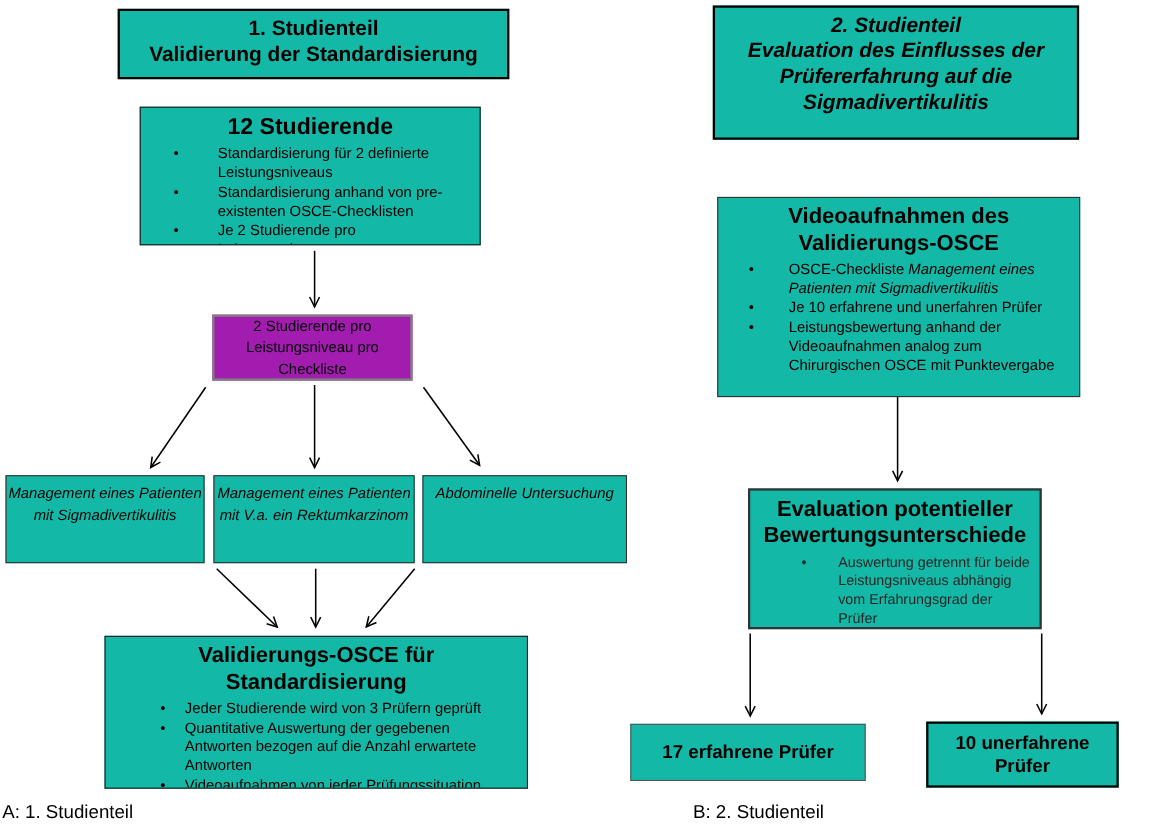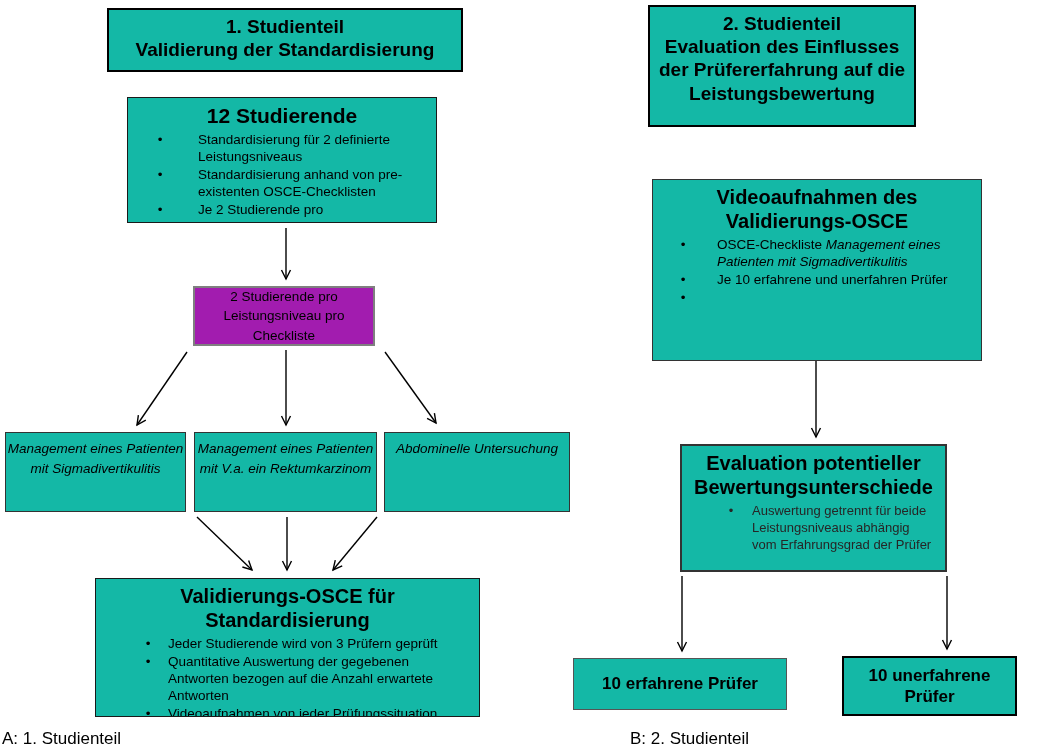--- a/index.html
+++ b/index.html
@@ -14,21 +14,21 @@
   .bullets{margin-top:2px;}
   .bullet{display:flex;align-items:flex-start;font-size:13.5px;line-height:1.27;margin-top:1px;}
   .bullet .dot{flex:0 0 14px;margin-left:25px;text-align:center;}
   .bullet .txt{flex:1;margin-left:31px;padding-right:8px;}
   .osce .bullet .dot{margin-left:45px;}
   .osce .bullet .txt{margin-left:13px;}
   .video .bullet .dot{margin-left:23px;}
   .video .bullet .txt{margin-left:27px;}
   .eval .bullet{font-size:13px;color:#262626;line-height:1.32;}
   .eval .bullet .dot{margin-left:42px;}
-  .eval .bullet .txt{margin-left:14px;}
+  .eval .bullet .txt{margin-left:24px;}
   .grayb{background:#a21caf;border:2px solid #7f7f7f;font-size:13.5px;line-height:1.45;
          text-align:center;display:flex;align-items:center;justify-content:center;padding:2px 6px;}
   .ital{font-style:italic;font-size:13.5px;line-height:1.5;text-align:center;padding-top:6px;}
   .bigcell{font-weight:bold;font-size:17px;text-align:center;display:flex;align-items:center;justify-content:center;line-height:1.25;}
   .caption{position:absolute;font-size:17px;color:#000;}
   #arrows{position:absolute;left:0;top:0;width:1055px;height:753px;pointer-events:none;}
   .wrapnarrow{display:block;max-width:280px;margin:0 auto;}
   .wrapnarrow2{display:block;max-width:150px;margin:0 auto;}
 </style>
 </head>
@@ -108,56 +108,57 @@
       </div>
       <div class="bullet">
         <span class="dot">•</span>
         <span class="txt">Videoaufnahmen von jeder Prüfungssituation</span>
       </div>
     </div>
   </div>
 
   <div class="caption" style="left:2px;top:729px;">A: 1. Studienteil</div>
 
-  <div class="box thick" style="left:648px;top:5px;width:268px;height:122px;">
+  <div class="box thick" style="left:648px;top:5px;width:333px;height:122px;font-style:italic;">
     <div class="heading h19">2. Studienteil</div>
-    <div class="heading h19" style="padding-top:0;padding-left:4px;padding-right:4px;">Evaluation des Einflusses der Prüfererfahrung auf die Leistungsbewertung</div>
+    <div class="heading h19" style="padding-top:0;padding-left:4px;padding-right:4px;">Evaluation des Einflusses der Prüfererfahrung auf die Sigmadivertikulitis</div>
   </div>
 
   <div class="box video" style="left:652px;top:179px;width:330px;height:182px;border-color:#333;">
     <div class="heading h20">
       <span class="wrapnarrow">Videoaufnahmen des Validierungs-OSCE</span>
     </div>
     <div class="bullets">
       <div class="bullet">
         <span class="dot">•</span>
         <span class="txt"><span>OSCE-Checkliste </span><span style="font-style:italic;">Management eines Patienten mit Sigmadivertikulitis</span></span>
       </div>
       <div class="bullet">
         <span class="dot">•</span>
         <span class="txt">Je 10 erfahrene und unerfahren Prüfer</span>
       </div>
       <div class="bullet">
         <span class="dot">•</span>
+        <span class="txt">Leistungsbewertung anhand der Videoaufnahmen analog zum Chirurgischen OSCE mit Punktevergabe</span>
       </div>
     </div>
   </div>
 
   <div class="box thick eval" style="left:680px;top:444px;width:267px;height:128px;border-color:#333;">
     <div class="heading h20">Evaluation potentieller Bewertungsunterschiede</div>
     <div class="bullets">
       <div class="bullet">
         <span class="dot">•</span>
         <span class="txt">Auswertung getrennt für beide Leistungsniveaus abhängig vom Erfahrungsgrad der Prüfer</span>
       </div>
     </div>
   </div>
 
   <div class="box bigcell" style="left:573px;top:658px;width:214px;height:52px;border-color:#555;">
-    <span>10 erfahrene Prüfer</span>
+    <span>17 erfahrene Prüfer</span>
   </div>
 
   <div class="box thick bigcell" style="left:842px;top:656px;width:175px;height:60px;">
     <span class="wrapnarrow2">10 unerfahrene Prüfer</span>
   </div>
 
   <div class="caption" style="left:630px;top:729px;">B: 2. Studienteil</div>
 
 </div>
 

